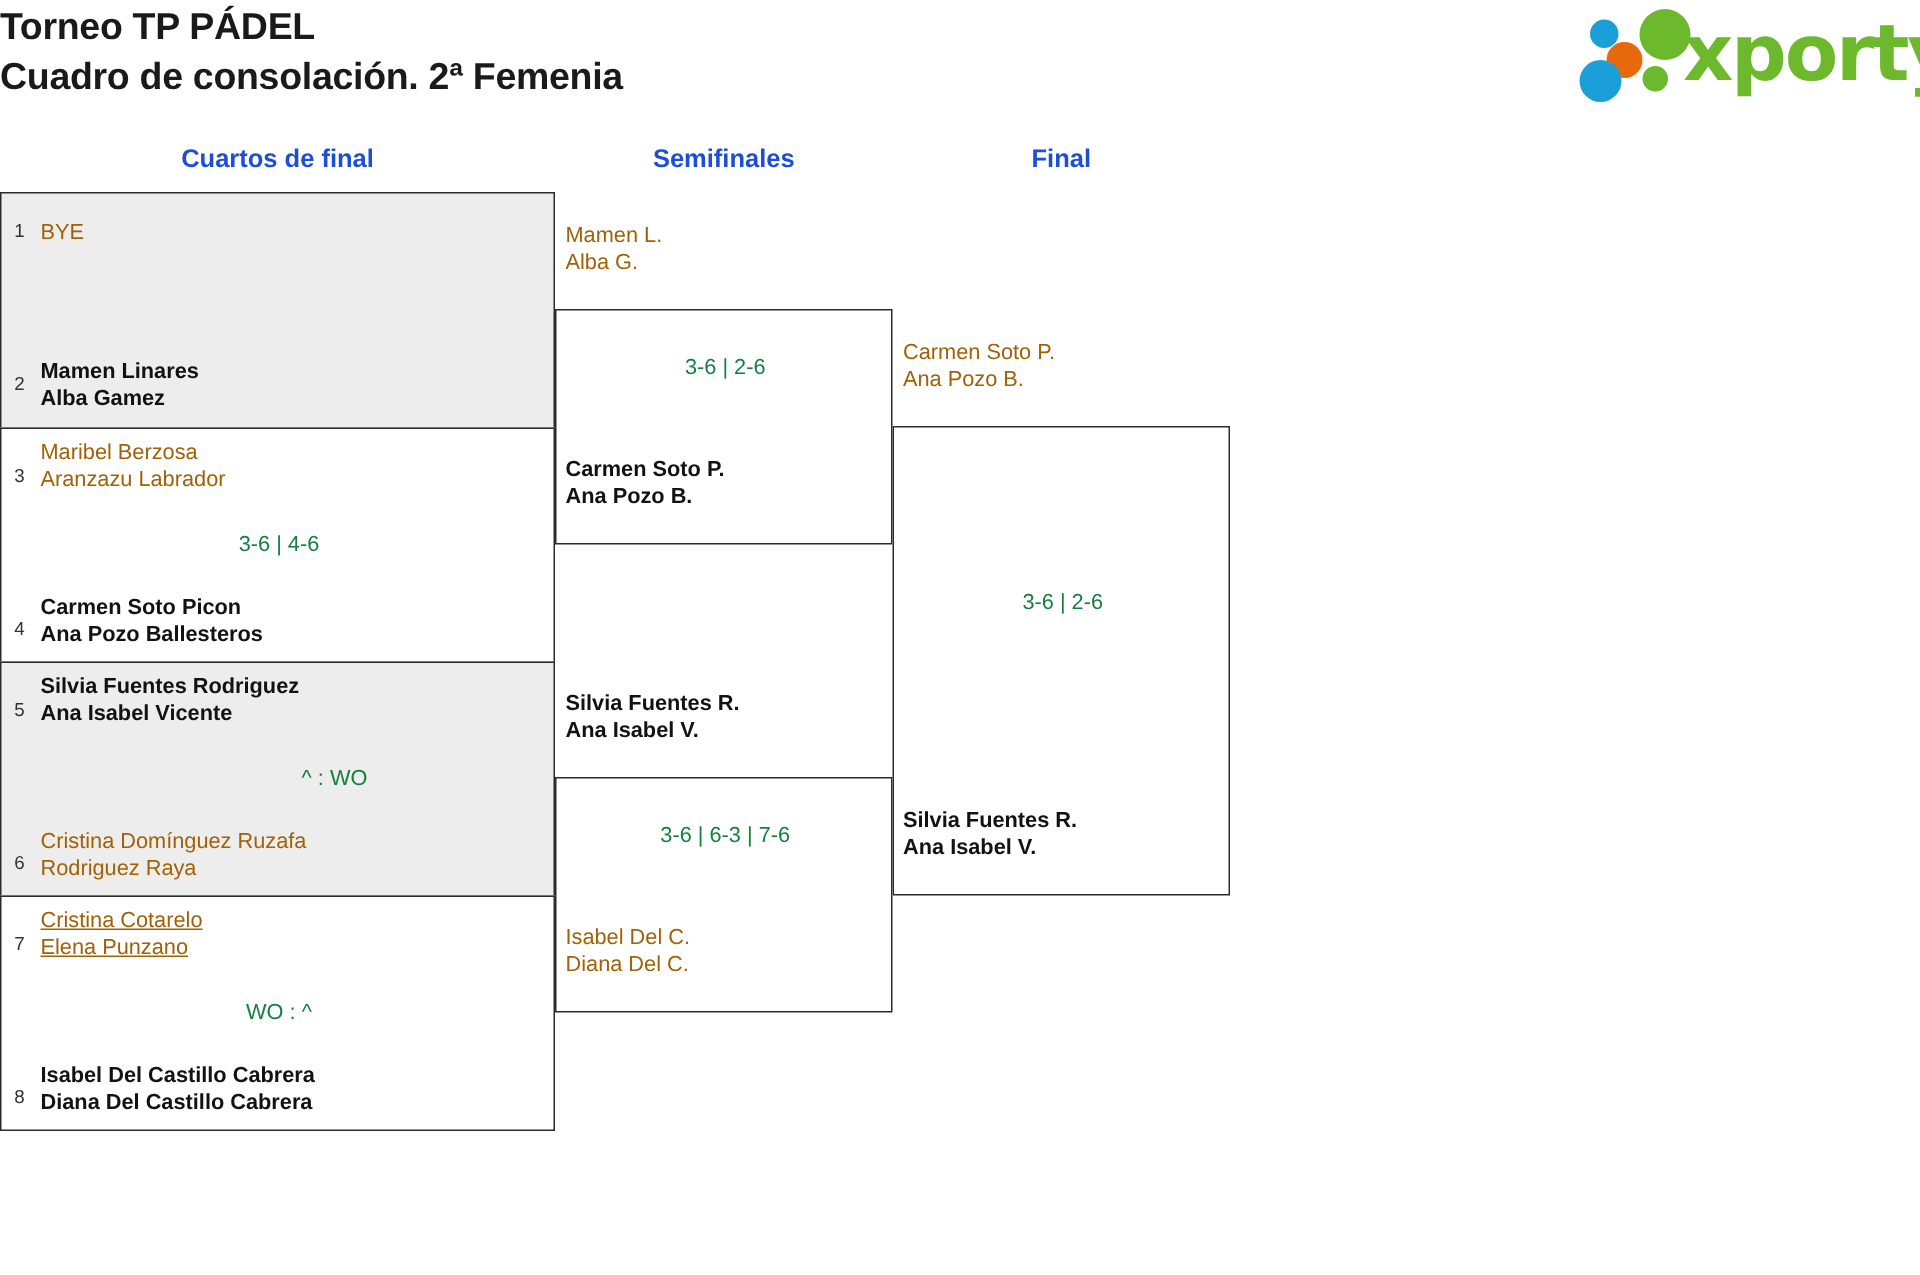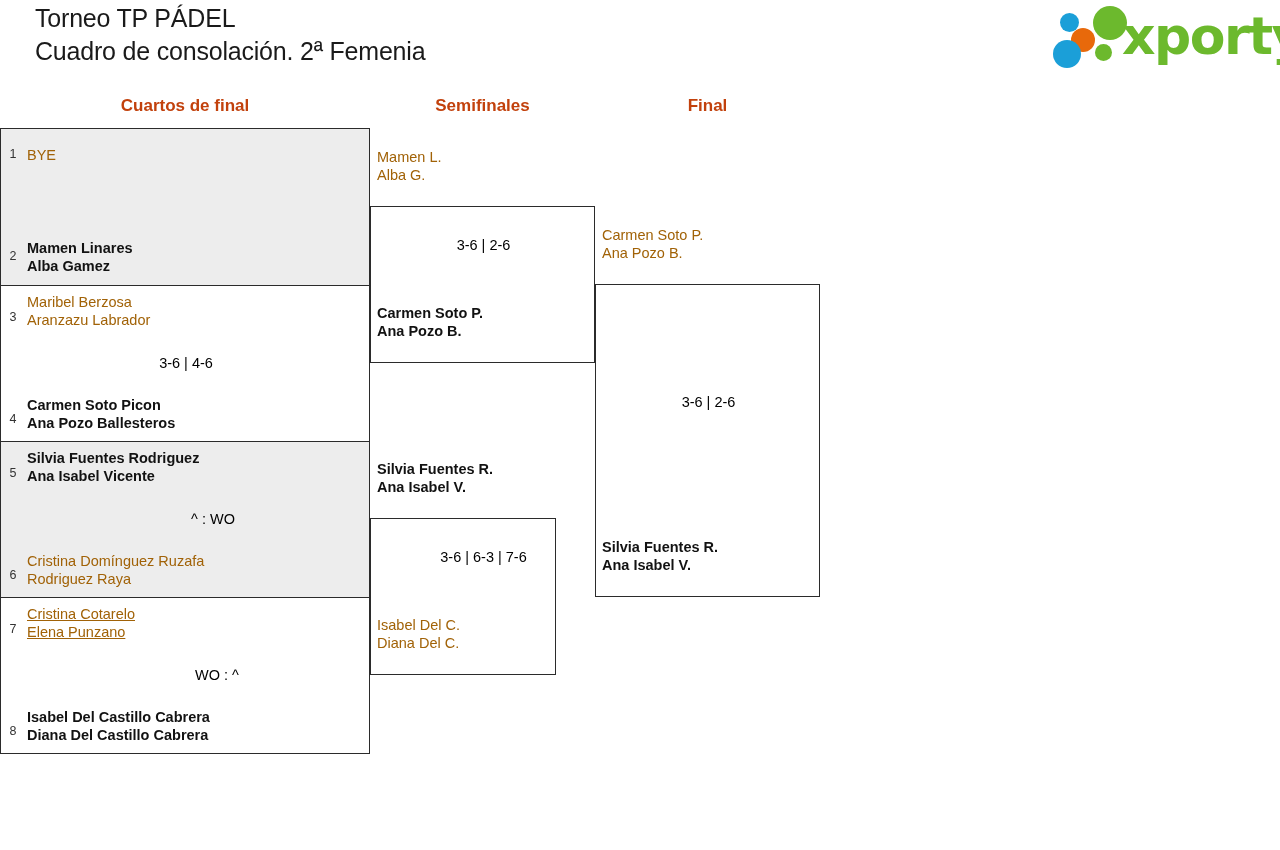--- a/index.html
+++ b/index.html
@@ -21,25 +21,24 @@
   #header {
     position: absolute;
     left: 0; top: 0;
     width: 1280px;
     height: 78px;
   }
   #title-block {
     position: absolute;
     left: 0; top: 2px;
     font-size: 25px;
-    font-weight: normal;
+    font-weight: bold;
     line-height: 33px;
     letter-spacing: -0.2px;
     white-space: nowrap;
-    margin-left: 35px;
   }
   #title-block div { display: block; }
 
   
   #logo {
     position: absolute;
     left: 1048px; top: 4px;
     width: 228px; height: 64px;
   }
   .dot { position: absolute; border-radius: 50%; }
@@ -58,21 +57,21 @@
     letter-spacing: -1.5px;
     font-family: "DejaVu Sans", sans-serif;
   }
 
   
   .round-header {
     position: absolute;
     font-size: 17px;
     font-weight: bold;
     text-align: center;
-    color: #c2410c;
+    color: #1d4ed8;
     white-space: nowrap;
   }
   #round-header-0 { left: 0px;   top: 96px; width: 370px; }
   #round-header-1 { left: 370px; top: 96px; width: 225px; text-align: center; }
   #round-header-2 { left: 595px; top: 96px; width: 225px; }
 
   
   #bracket {
     position: absolute;
     left: 0; top: 0;
@@ -114,21 +113,21 @@
     font-size: 12.5px;
     color: #333333;
     text-align: center;
     width: 20px;
   }
 
   .score {
     position: absolute;
     font-size: 14.5px;
     line-height: 18px;
-    color: #000000;
+    color: #15803d;
     text-align: center;
     white-space: nowrap;
   }
 </style>
 </head>
 <body>
 
 <div id="header">
 
   <div id="title-block">
@@ -179,55 +178,55 @@
       <span class="ln">Ana Pozo Ballesteros</span>
     </span>
   </div>
 
   <div class="r1-match shaded" style="top:441px; height:157px;">
     <span class="seed" style="left:2px; top:24px;">5</span>
     <span class="team winner" style="left:26px; top:7px;">
       <span class="ln">Silvia Fuentes Rodriguez</span>
       <span class="ln">Ana Isabel Vicente</span>
     </span>
-    <span class="score" style="left:6px; top:68px; width:370px;padding-left:21px;">^ : WO</span>
+    <span class="score" style="left:16px; top:68px; width:370px;padding-left:21px;">^ : WO</span>
     <span class="seed" style="left:2px; top:126px;">6</span>
     <span class="team loser" style="left:26px; top:110px;">
       <span class="ln">Cristina Domínguez Ruzafa</span>
       <span class="ln">Rodriguez Raya</span>
     </span>
   </div>
 
   <div class="r1-match plain" style="top:597px; height:157px;">
     <span class="seed" style="left:2px; top:24px;">7</span>
     <span class="team loser" style="left:26px; top:7px;text-decoration:underline;">
       <span class="ln">Cristina Cotarelo</span>
       <span class="ln">Elena Punzano</span>
     </span>
-    <span class="score" style="left:0px; top:68px; width:370px;padding-left:31px;">WO : ^</span>
+    <span class="score" style="left:0px; top:68px; width:370px;">WO : ^</span>
     <span class="seed" style="left:2px; top:126px;">8</span>
     <span class="team winner" style="left:26px; top:110px;">
       <span class="ln">Isabel Del Castillo Cabrera</span>
       <span class="ln">Diana Del Castillo Cabrera</span>
     </span>
   </div>
 
   <div class="conn-box" style="left:370px; top:206px; width:225px; height:157px;">
     <span class="score" style="left:0px; top:29px; width:225px;">3-6 | 2-6</span>
   </div>
   <span class="team loser" style="left:377px; top:148px;">
     <span class="ln">Mamen L.</span>
     <span class="ln">Alba G.</span>
   </span>
   <span class="team winner" style="left:377px; top:304px;">
     <span class="ln">Carmen Soto P.</span>
     <span class="ln">Ana Pozo B.</span>
   </span>
 
-  <div class="conn-box" style="left:370px; top:518px; width:186px; height:157px;">
+  <div class="conn-box" style="left:370px; top:518px; width:225px; height:157px;">
     <span class="score" style="left:0px; top:29px; width:225px;">3-6 | 6-3 | 7-6</span>
   </div>
   <span class="team winner" style="left:377px; top:460px;">
     <span class="ln">Silvia Fuentes R.</span>
     <span class="ln">Ana Isabel V.</span>
   </span>
   <span class="team loser" style="left:377px; top:616px;">
     <span class="ln">Isabel Del C.</span>
     <span class="ln">Diana Del C.</span>
   </span>

